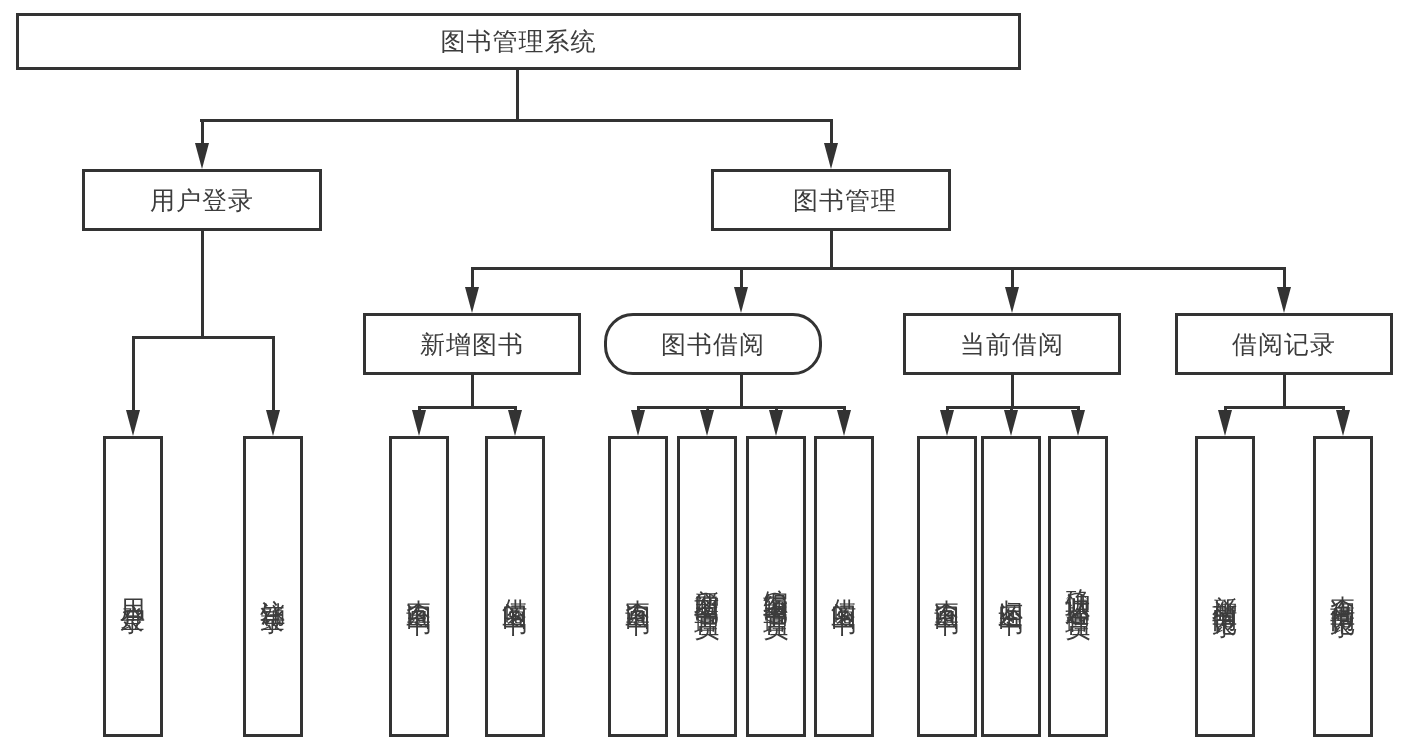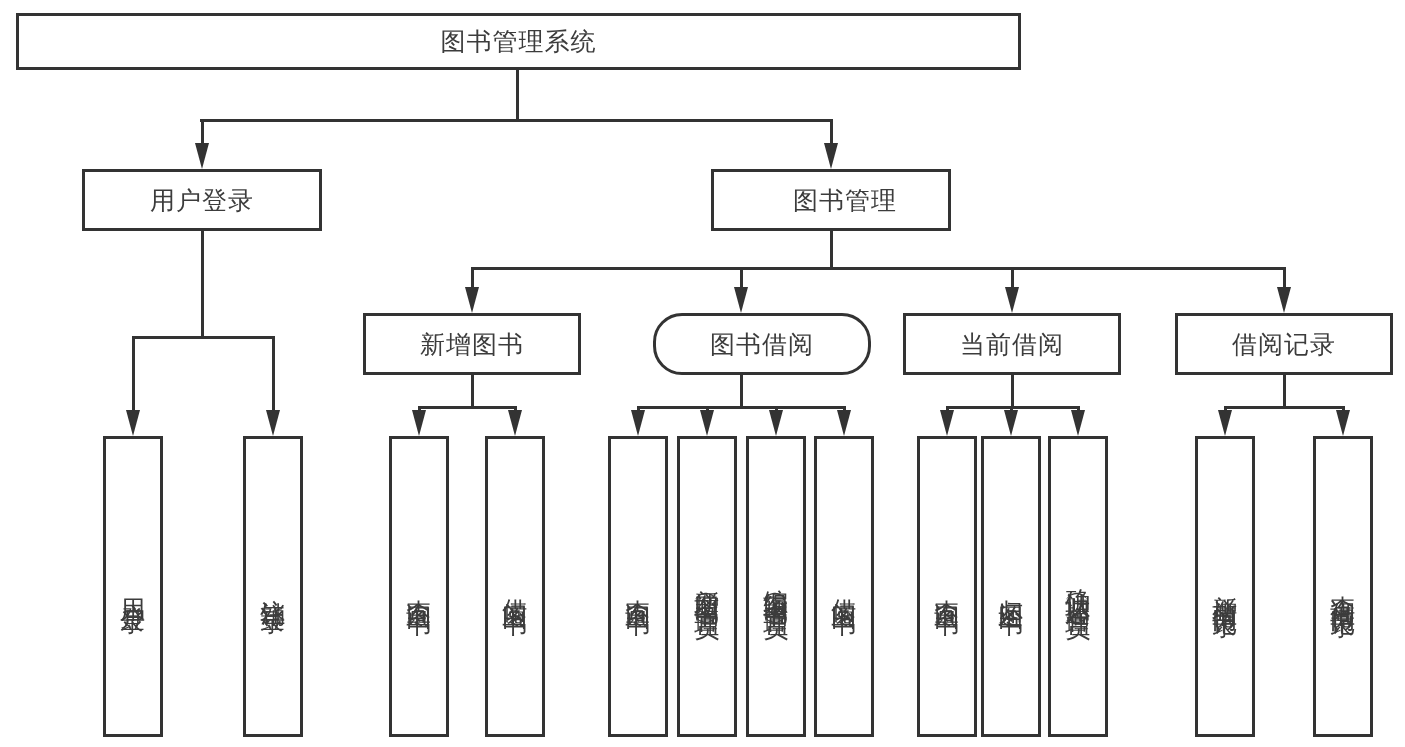--- a/index.html
+++ b/index.html
@@ -78,21 +78,21 @@
   <div class="v" style="left:740px;top:267px;height:24px;"></div>
   <div class="arrow" style="left:734px;top:287px;"></div>
   <div class="v" style="left:1011px;top:267px;height:24px;"></div>
   <div class="arrow" style="left:1005px;top:287px;"></div>
   <div class="v" style="left:1283px;top:267px;height:24px;"></div>
   <div class="arrow" style="left:1277px;top:287px;"></div>
 
   <div class="box" style="left:363px;top:313px;width:218px;height:62px;">
     <span>新增图书</span>
   </div>
-  <div class="box" style="left:653px;top:313px;width:218px;height:62px;border-radius:29px;">
+  <div class="box" style="left:604px;top:313px;width:218px;height:62px;border-radius:29px;">
     <span>图书借阅</span>
   </div>
   <div class="box" style="left:903px;top:313px;width:218px;height:62px;">
     <span>当前借阅</span>
   </div>
   <div class="box" style="left:1175px;top:313px;width:218px;height:62px;">
     <span>借阅记录</span>
   </div>
 
   <div class="v" style="left:471px;top:375px;height:33px;"></div>

